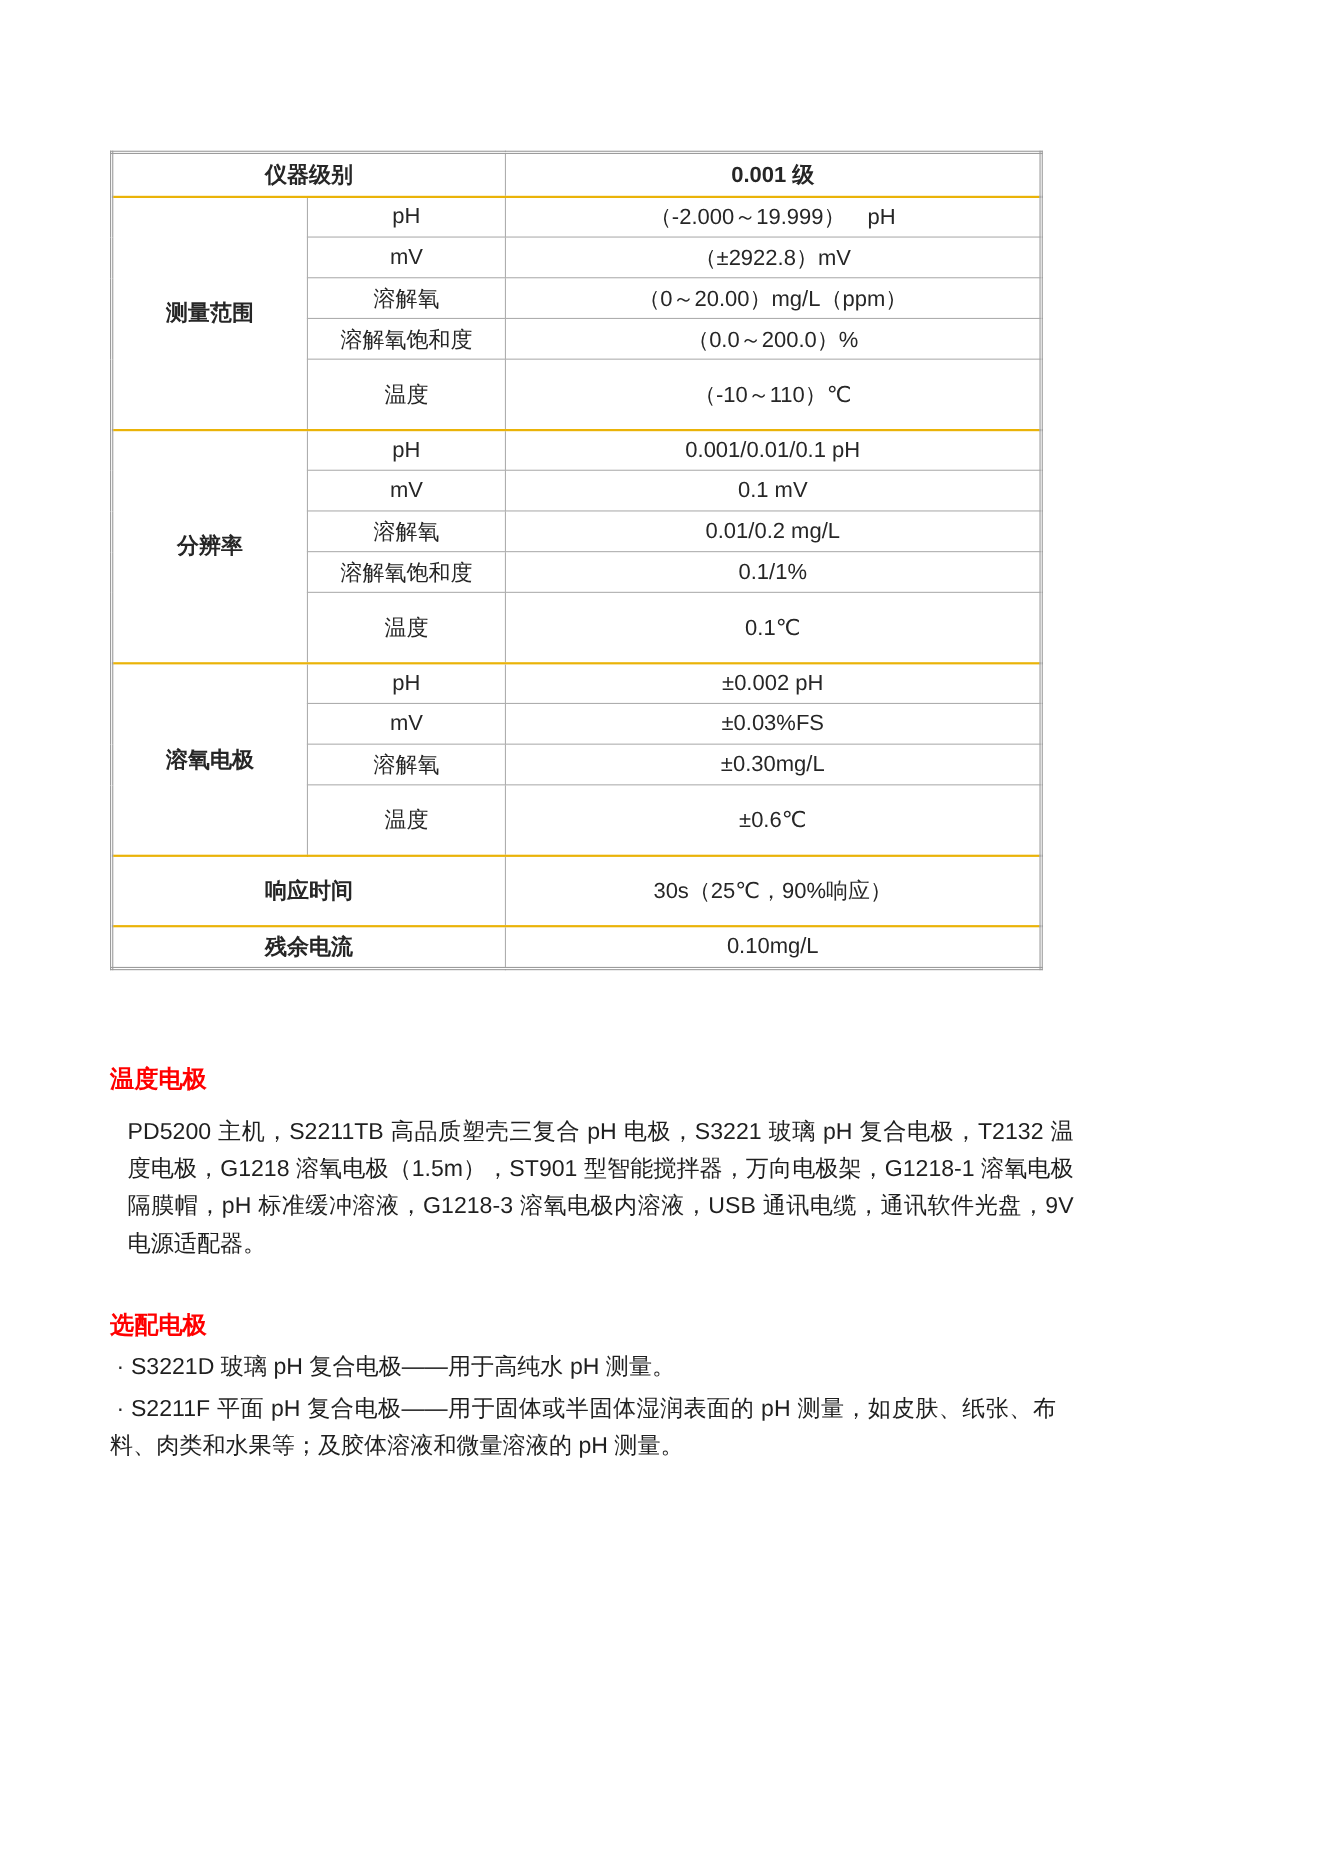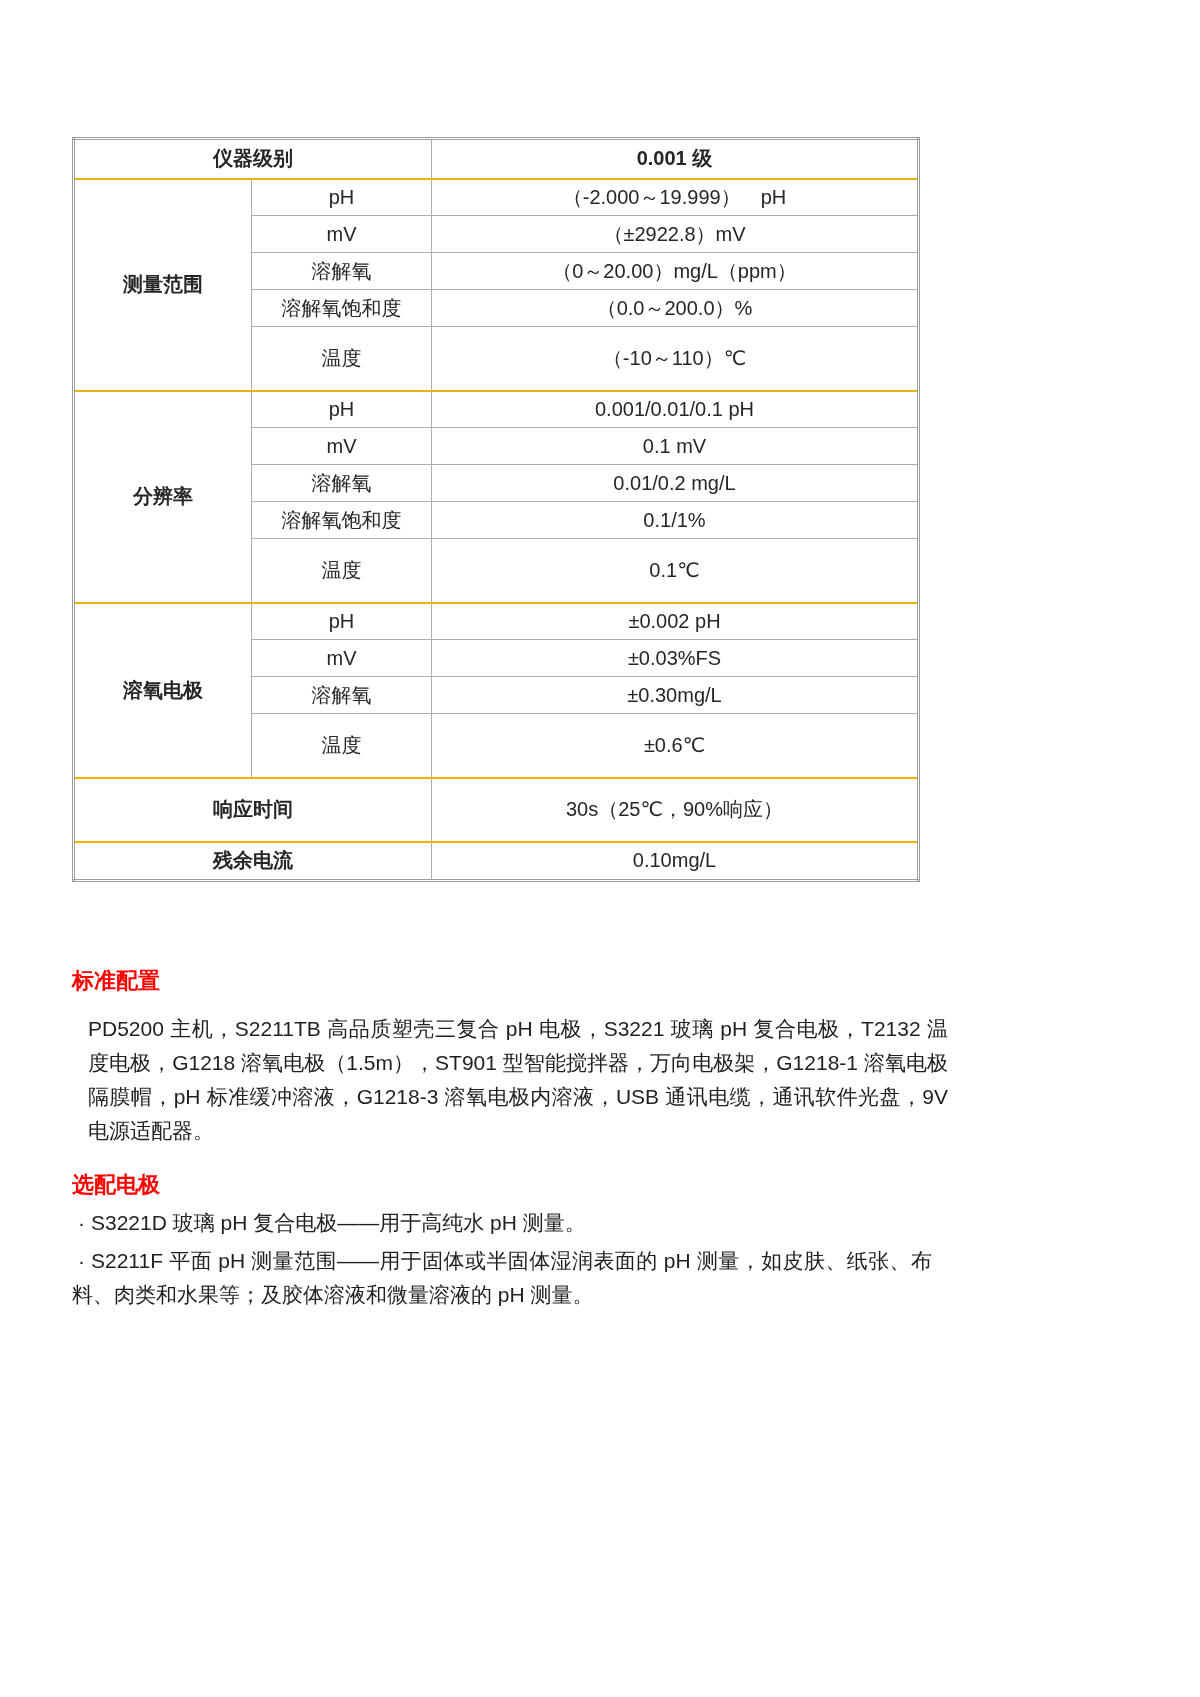--- a/index.html
+++ b/index.html
@@ -1,18 +1,18 @@
 <!DOCTYPE html>
 <html><head>
 <meta charset="utf-8">
 <style>
   html,body{margin:0;padding:0;background:#ffffff;}
   .page{
     width:1200px;height:1697px;background:#ffffff;box-sizing:border-box;
-    padding:137px 164px 0 72px;
+    padding:137px 164px 0 100px;
     font-family:"Liberation Sans","DejaVu Sans",sans-serif;
     color:#1f1f1f;overflow:hidden;
   }
   
   table.spec{
     border-collapse:collapse;table-layout:fixed;width:845px;
     border:3px double #9c9c9c;
     background:#ffffff;
   }
   table.spec td{
@@ -25,21 +25,21 @@
   table.spec tr.hdr{height:40px;}
   table.spec tr.tall{height:64px;}
   table.spec tr.rlast{height:39px;}
   table.spec tr.sec td{border-top:2px solid #eab308;}
   .b{font-weight:bold;}
   
   .red-heading{
     color:#ff0000;font-weight:bold;font-size:22px;line-height:30px;
     margin:84px 0 8px 0;
   }
-  .red-heading.second{margin:22px 0 6px 0;}
+  .red-heading.second{margin:42px 0 6px 0;}
   p.bodytext{
     font-size:21px;line-height:34px;text-align:justify;
     margin:16px;width:860px;color:#1f1f1f;
   }
   p.bullet{
     font-size:21px;line-height:34px;text-align:justify;
     margin:4px 10px 0 0;width:860px;color:#1f1f1f;
   }
   p.bullet .dot{padding:0 6px 0 6px;}
 </style>
@@ -127,20 +127,20 @@
       <td colspan="2" class="b">响应时间</td>
       <td>30s（25℃，90%响应）</td>
     </tr>
     <tr class="sec rlast">
       <td colspan="2" class="b">残余电流</td>
       <td>0.10mg/L</td>
     </tr>
   </tbody>
     </table>
 
-  <div class="red-heading">标准配置</div>
+  <div class="red-heading">温度电极</div>
   <p class="bodytext">PD5200 主机，S2211TB 高品质塑壳三复合 pH 电极，S3221 玻璃 pH 复合电极，T2132 温度电极，G1218 溶氧电极（1.5m），ST901 型智能搅拌器，万向电极架，G1218-1 溶氧电极隔膜帽，pH 标准缓冲溶液，G1218-3 溶氧电极内溶液，USB 通讯电缆，通讯软件光盘，9V 电源适配器。</p>
 
   <div class="red-heading second">选配电极</div>
   <p class="bullet"><span class="dot">·</span><span>S3221D 玻璃 pH 复合电极——用于高纯水 pH 测量。</span></p>
-  <p class="bullet"><span class="dot">·</span><span>S2211F 平面 pH 测量范围——用于固体或半固体湿润表面的 pH 测量，如皮肤、纸张、布料、肉类和水果等；及胶体溶液和微量溶液的 pH 测量。</span></p>
+  <p class="bullet"><span class="dot">·</span><span>S2211F 平面 pH 复合电极——用于固体或半固体湿润表面的 pH 测量，如皮肤、纸张、布料、肉类和水果等；及胶体溶液和微量溶液的 pH 测量。</span></p>
 
 </div>
 
 </body></html>

